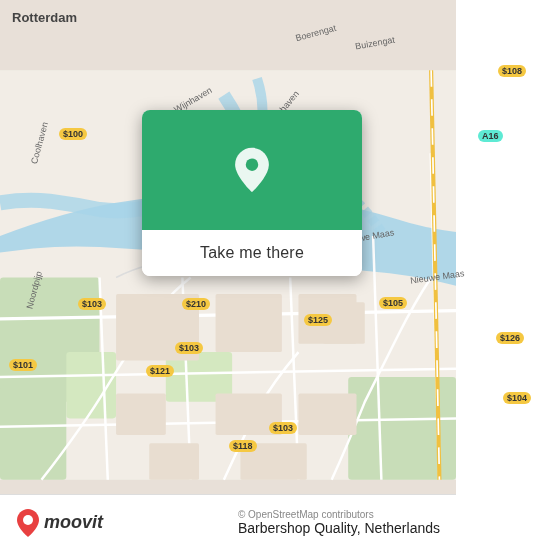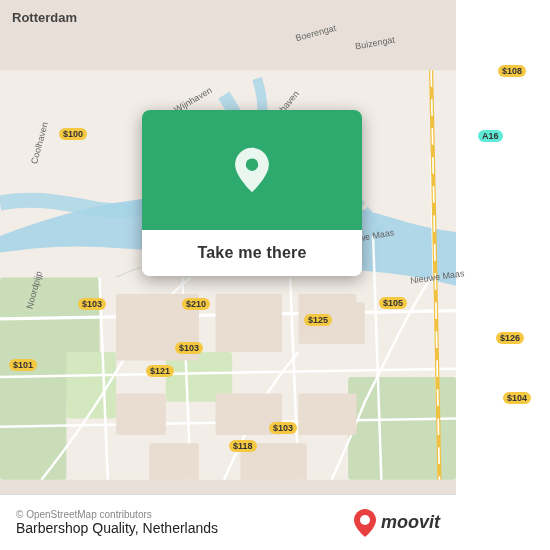--- a/index.html
+++ b/index.html
@@ -52,21 +52,21 @@
       height: 48px;
     }
 
     #popup-button {
       display: block;
       width: 100%;
       padding: 14px 0;
       background: white;
       border: none;
       font-size: 16px;
-      font-weight: 700;
+      font-weight: 400;
       color: #333;
       cursor: pointer;
       text-align: center;
       letter-spacing: 0.2px;
     }
 
     
     #bottom-bar {
       position: absolute;
       bottom: 0; left: 0; right: 0;
@@ -225,27 +225,27 @@
 
       <svg id="location-pin-icon" viewBox="0 0 48 54" xmlns="http://www.w3.org/2000/svg">
         <path d="M24 2 C13.5 2 5 10.5 5 21 C5 34 24 52 24 52 C24 52 43 34 43 21 C43 10.5 34.5 2 24 2 Z" fill="white" opacity="0.9"></path>
         <circle cx="24" cy="21" r="7" fill="#2eaa6e"></circle>
       </svg>
     </div>
     <button id="popup-button">Take me there</button>
   </div>
 
   <div id="bottom-bar">
-    <div id="bottom-left">
-      <span id="copyright-text">© OpenStreetMap contributors</span>
-      <span id="location-name">Barbershop Quality, Netherlands</span>
-    </div>
     <div id="moovit-logo-area">
 
       <svg id="moovit-pin" width="24" height="30" viewBox="0 0 24 30">
         <path d="M12 1 C6 1 1 6 1 12 C1 20 12 29 12 29 C12 29 23 20 23 12 C23 6 18 1 12 1 Z" fill="#e84040"></path>
         <circle cx="12" cy="12" r="5" fill="white"></circle>
       </svg>
       <span id="moovit-text">moovit</span>
     </div>
+    <div id="bottom-left">
+      <span id="copyright-text">© OpenStreetMap contributors</span>
+      <span id="location-name">Barbershop Quality, Netherlands</span>
+    </div>
   </div>
 
 </div>
 
 </body></html>

